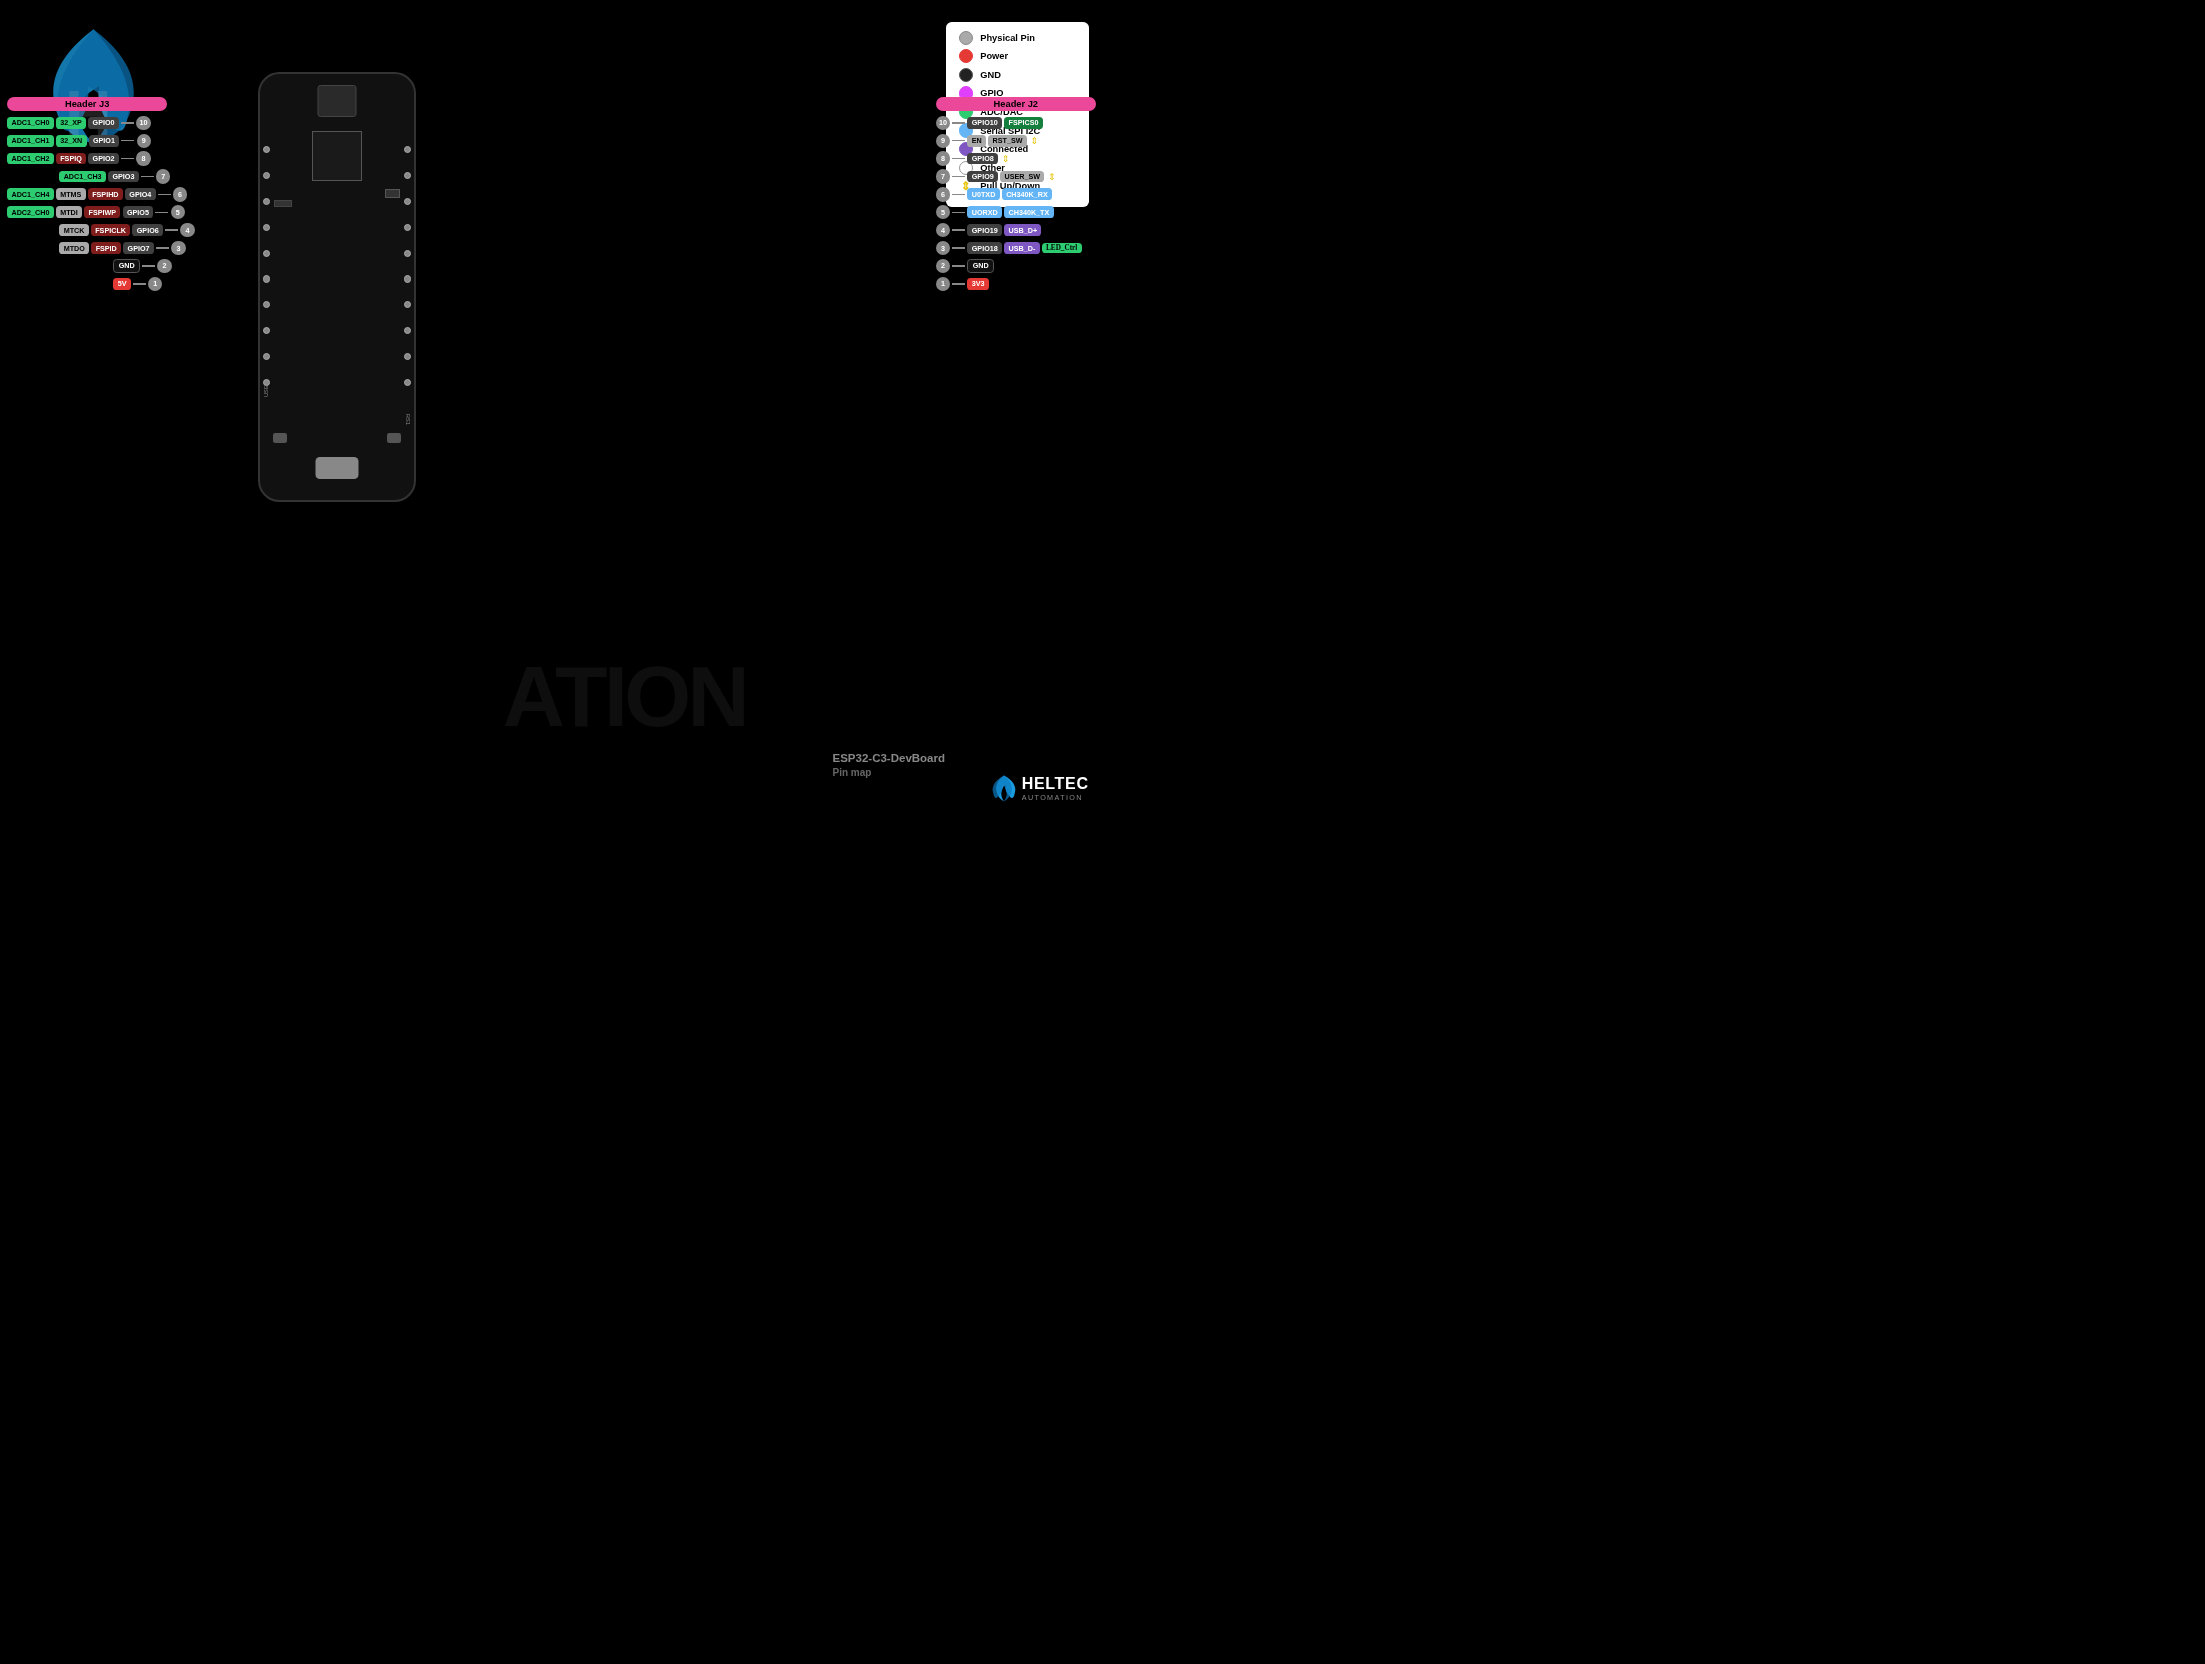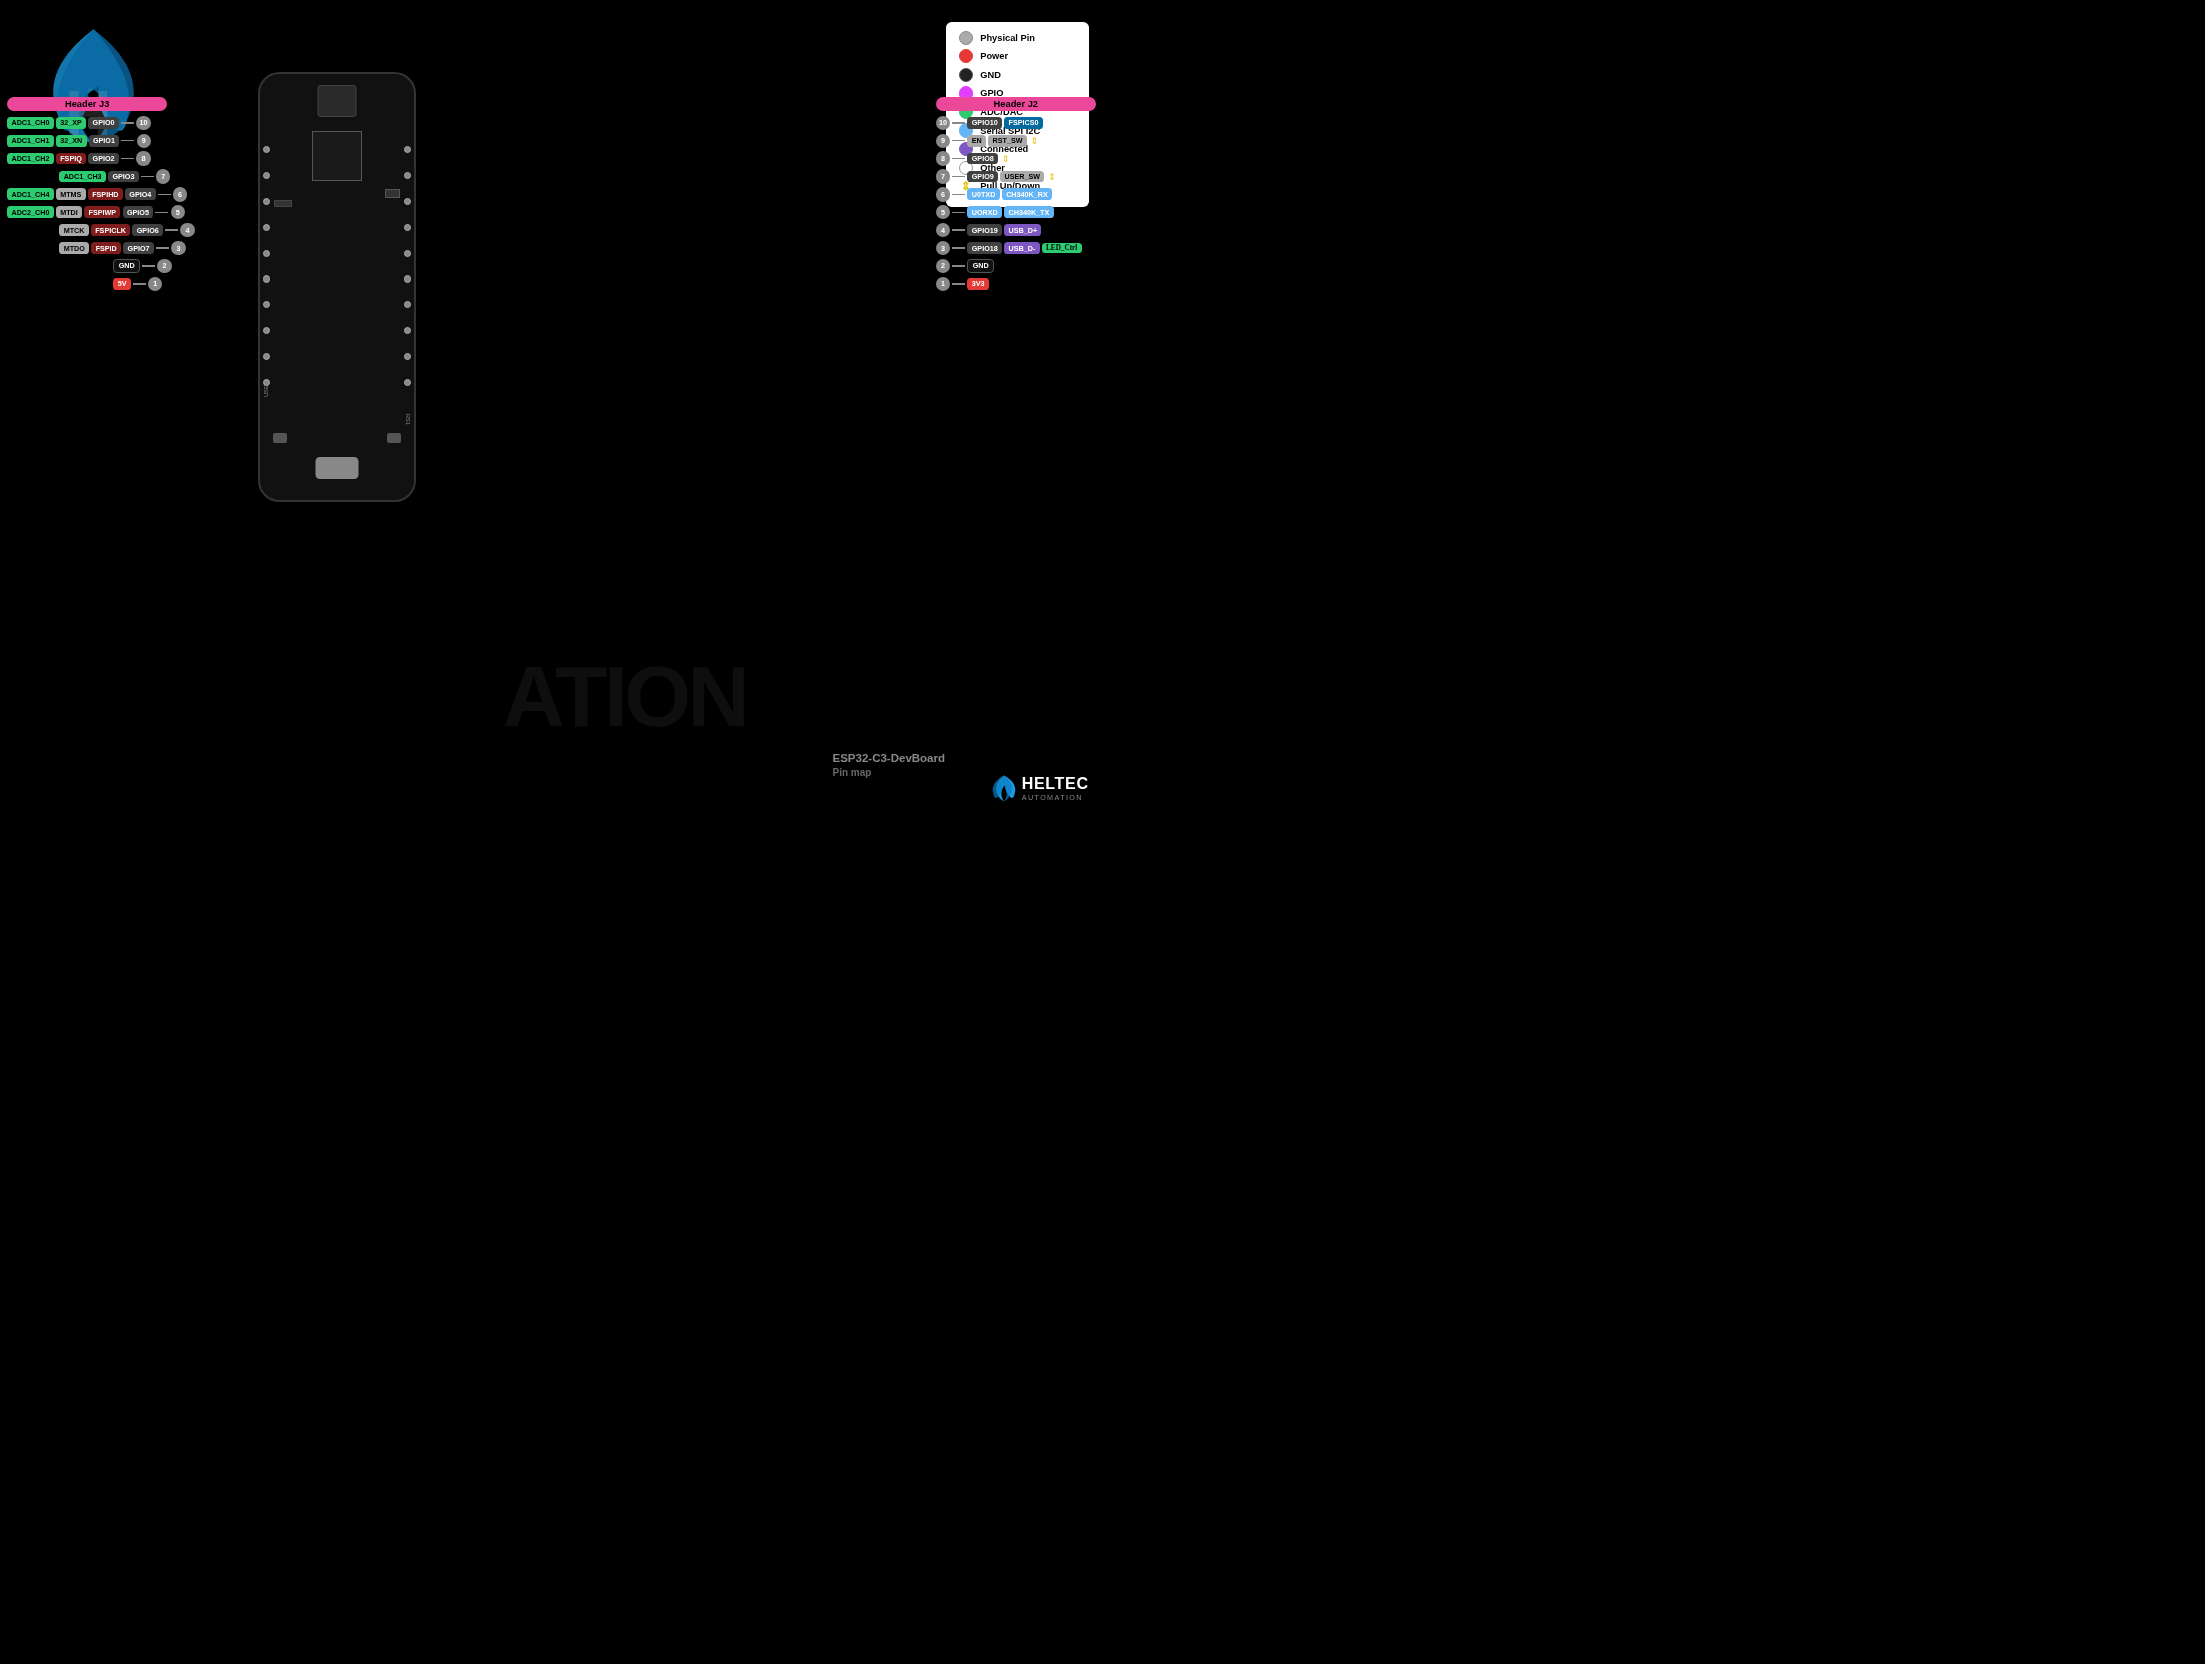--- a/index.html
+++ b/index.html
@@ -117,21 +117,21 @@
       color: #fff;
       white-space: nowrap;
     }
     .pin-label.adc { background: #2ecc71; color: #000; }
     .pin-label.fsp { background: #7f1d1d; }
     .pin-label.mt { background: #aaa; color: #000; }
     .pin-label.gnd { background: #111; border: 0.7px solid #555; }
     .pin-label.pwr5v { background: #e53935; }
     .pin-label.pwr3v { background: #e53935; }
     .pin-label.gpio-main { background: #404040; }
-    .pin-label.spi { background: #0369a1; }
+    .pin-label.spi { background: #15803d; }
     .pin-label.serial { background: #64b5f6; text-align: center; }
     .pin-label.usb { background: #7e57c2; }
     .pin-label.en { background: #aaa; color: #000; }
     .pin-label.led { background: #2ecc71; color: #000; font-family: Liberation Serif, serif; }
 
     
     .board-info {
       position: absolute;
       bottom: 54px;
       right: 158px;

